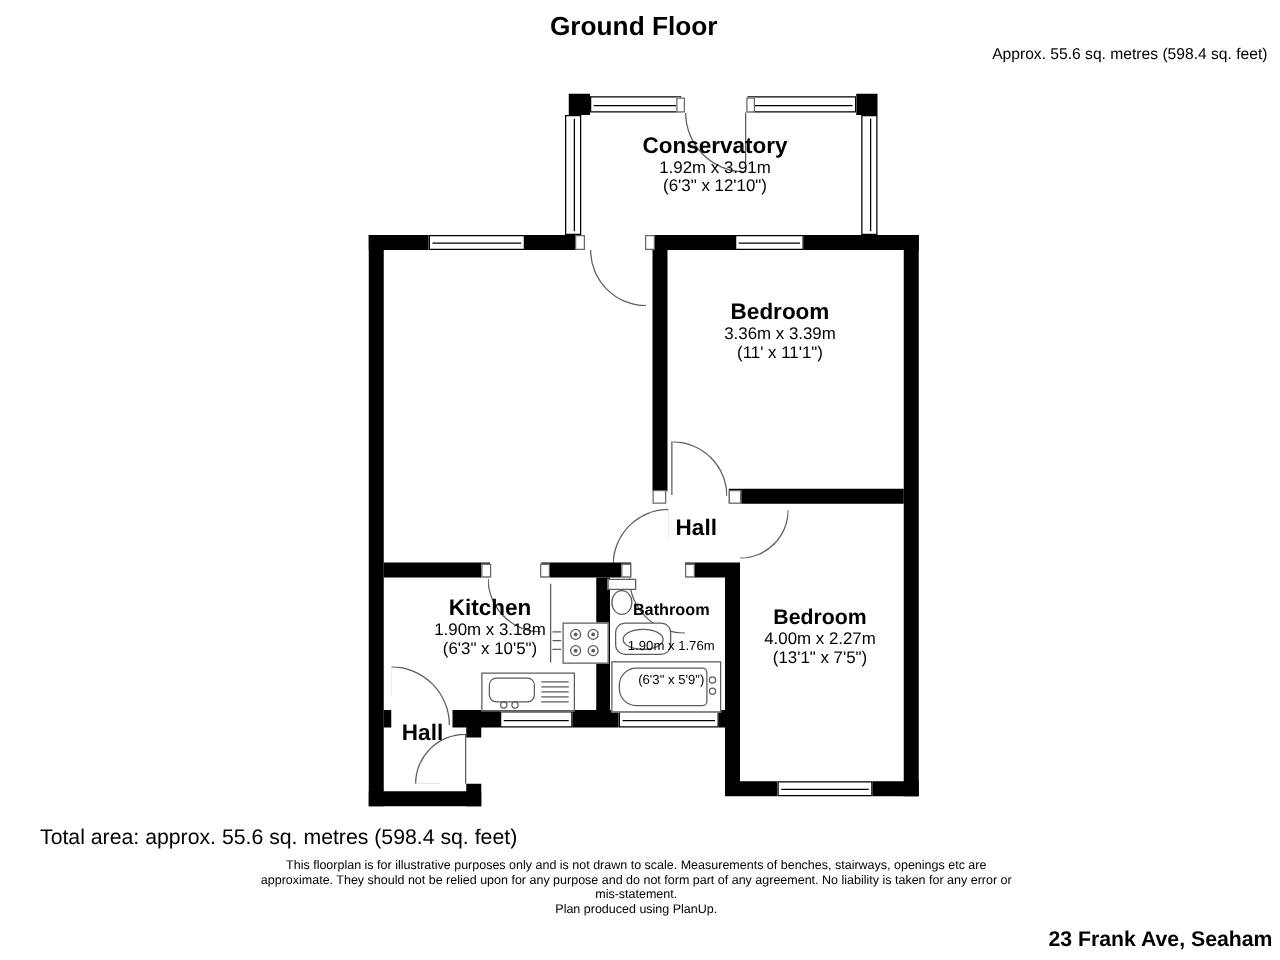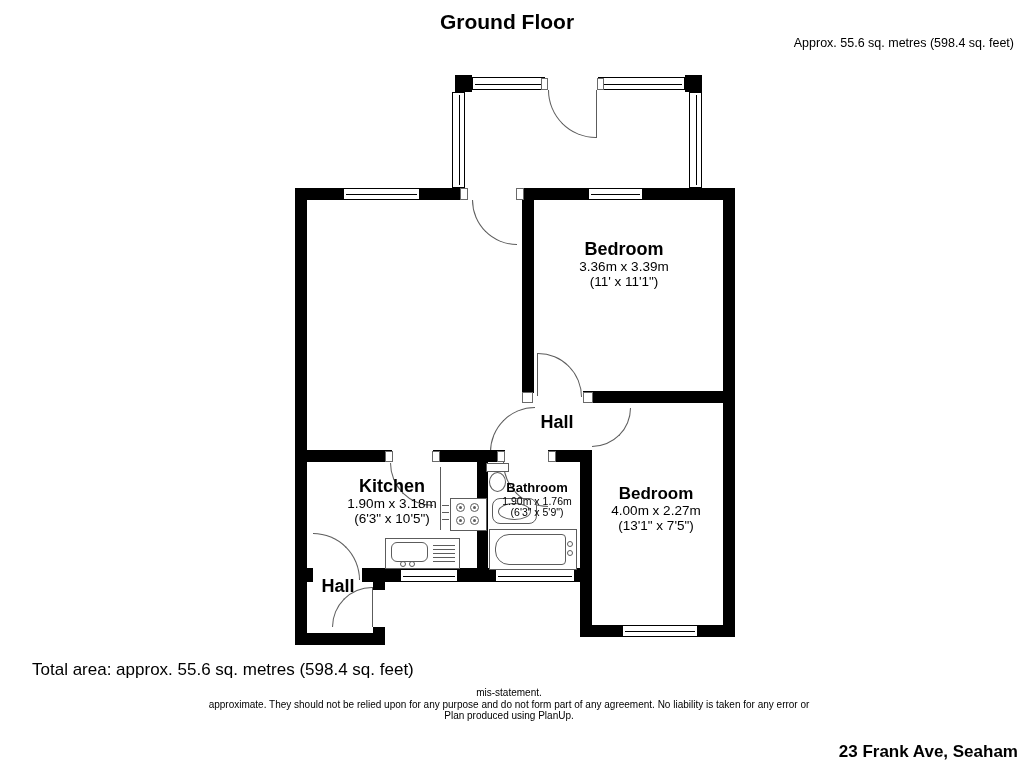--- a/index.html
+++ b/index.html
@@ -31,21 +31,21 @@
   .fxline { position:absolute; background:#5c5c5c; }
   .burner { position:absolute; width:9px; height:9px; border:1px solid #5c5c5c; border-radius:50%; box-sizing:border-box; }
   .burner::after { content:''; position:absolute; left:2px; top:2px; width:3px; height:3px; background:#5c5c5c; border-radius:50%; }
   .tapdot { position:absolute; width:6px; height:6px; border:1px solid #5c5c5c; border-radius:50%; box-sizing:border-box; }
   
   .room-label { position:absolute; text-align:center; transform:translateX(-50%); white-space:nowrap; line-height:1.12; }
   .rname  { font-weight:bold; font-size:18px; }
   .rname-lg { font-weight:bold; font-size:21px; }
   .rname-sm { font-weight:bold; font-size:13px; }
   .rdims  { font-size:13.5px; }
-  .rdims-sm { font-size:10.5px; line-height:1.05; }
+  .rdims-sm { font-size:10.5px; line-height:1.05;margin-top:16px; }
   
   .total { top:660px; left:0; width:1018px; font-size:17px;margin-left:32px; }
   .disc  { top:687px; left:0; width:1018px; text-align:center; font-size:10px; line-height:11.5px; }
   .addr  { top:742px; left:0; width:1018px; text-align:right; font-size:17px; font-weight:bold; }
 </style>
 </head>
 <body>
 
 <div class="abs hdr-title">Ground Floor</div>
 <div class="abs hdr-sub">Approx. 55.6 sq. metres (598.4 sq. feet)</div>
@@ -142,20 +142,25 @@
 
   <div class="fx" style="left:486px;top:463px;width:23px;height:9px;"></div>
   <div class="fx" style="left:489px;top:472px;width:17px;height:20px;border-radius:50%;"></div>
   <div class="fx" style="left:492px;top:498px;width:45px;height:26px;border-radius:8px;"></div>
   <div class="fx" style="left:498px;top:503px;width:33px;height:17px;border-radius:50%;"></div>
   <div class="fx" style="left:489px;top:529px;width:88px;height:41px;"></div>
   <div class="fx" style="left:495px;top:534px;width:71px;height:31px;border-radius:14px 4px 4px 14px;"></div>
   <div class="tapdot" style="left:567px;top:541px;"></div>
   <div class="tapdot" style="left:567px;top:550px;"></div>
 
+  <div class="room-label" style="left:572px;top:106px;">
+    <div class="rname">Conservatory</div>
+    <div class="rdims">1.92m x 3.91m</div>
+    <div class="rdims">(6'3" x 12'10")</div>
+  </div>
   <div class="room-label" style="left:624px;top:239px;">
     <div class="rname">Bedroom</div>
     <div class="rdims">3.36m x 3.39m</div>
     <div class="rdims">(11' x 11'1")</div>
   </div>
   <div class="room-label" style="left:557px;top:412px;">
     <div class="rname">Hall</div>
   </div>
   <div class="room-label" style="left:392px;top:476px;">
     <div class="rname">Kitchen</div>
@@ -172,17 +177,18 @@
     <div class="rdims">4.00m x 2.27m</div>
     <div class="rdims">(13'1" x 7'5")</div>
   </div>
   <div class="room-label" style="left:338px;top:576px;">
     <div class="rname">Hall</div>
   </div>
 </div>
 
 <div class="abs total">Total area: approx. 55.6 sq. metres (598.4 sq. feet)</div>
 <div class="abs disc">
+  <div>This floorplan is for illustrative purposes only and is not drawn to scale. Measurements of benches, stairways, openings etc are</div>
+  <div>approximate. They should not be relied upon for any purpose and do not form part of any agreement. No liability is taken for any error or</div>
   <div>mis-statement.</div>
-  <div>approximate. They should not be relied upon for any purpose and do not form part of any agreement. No liability is taken for any error or</div>
   <div>Plan produced using PlanUp.</div>
 </div>
 <div class="abs addr">23 Frank Ave, Seaham</div>
 
 </body></html>

